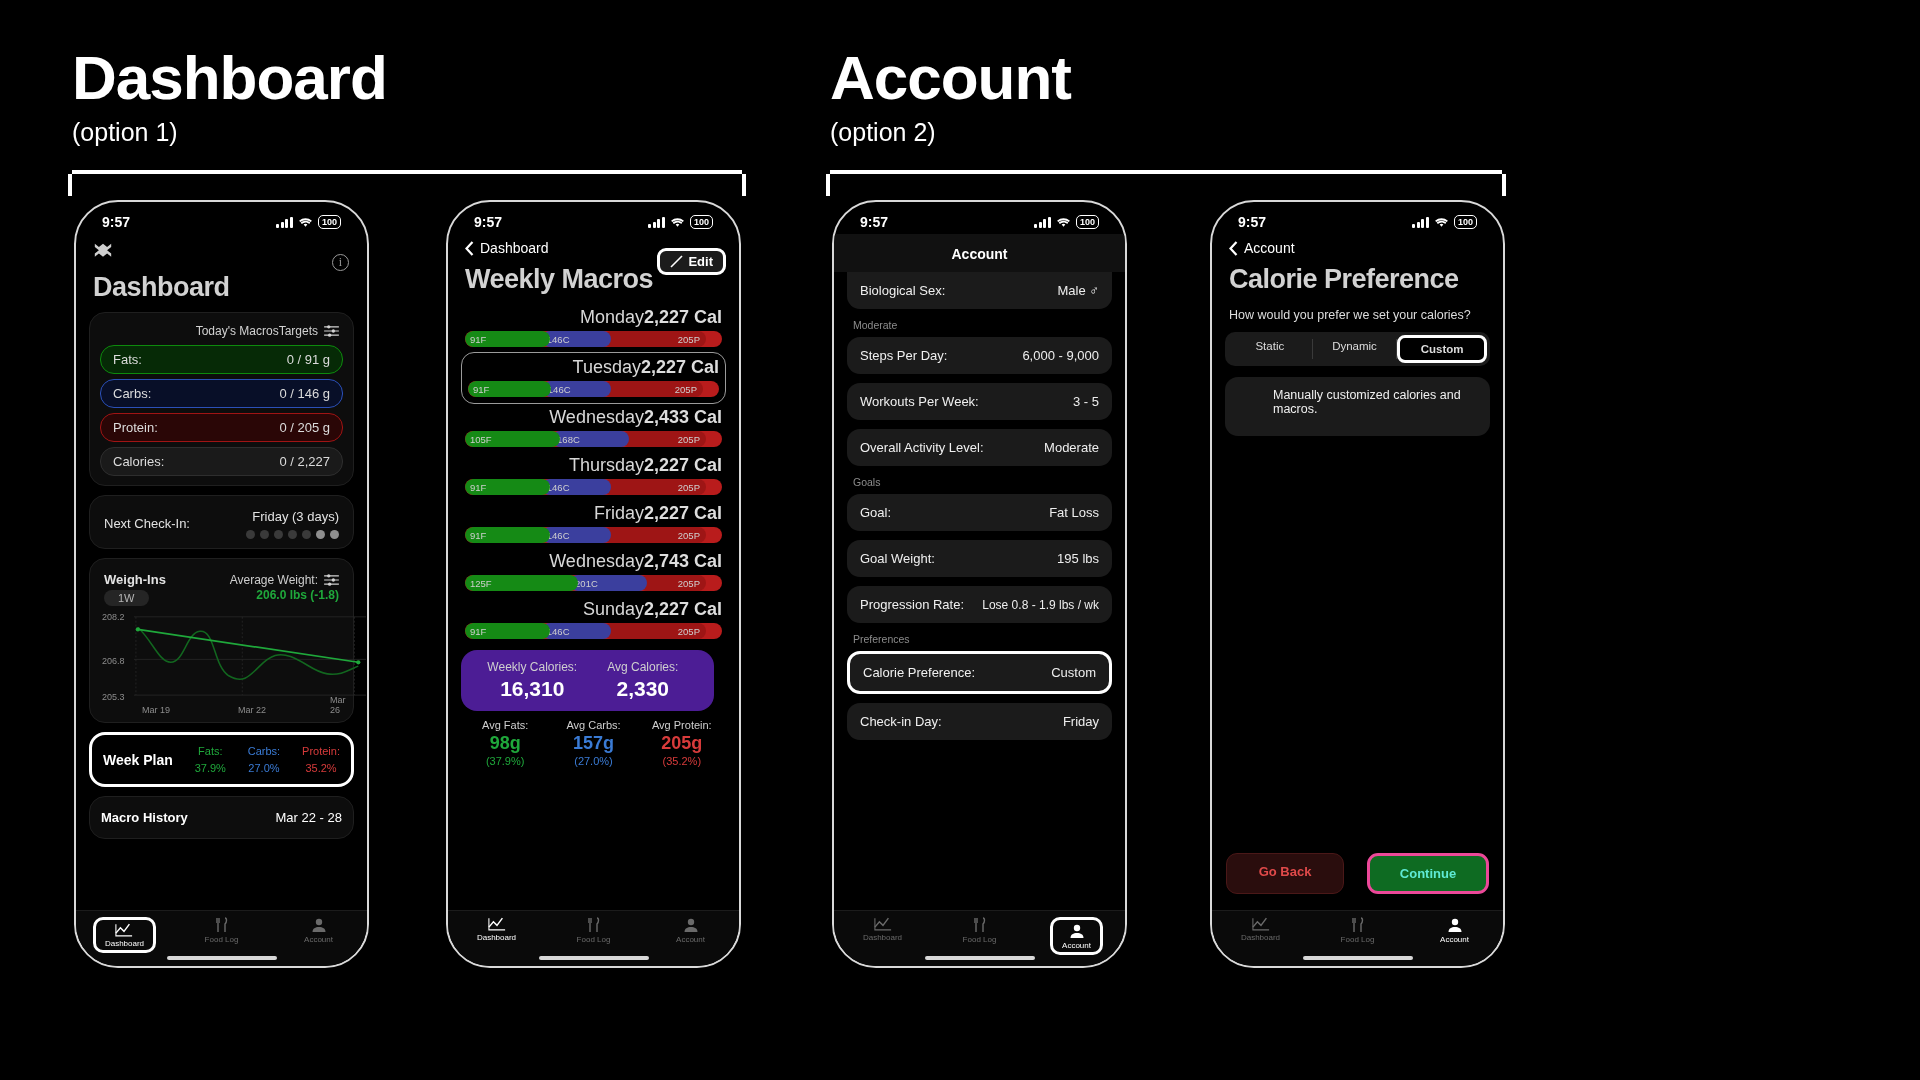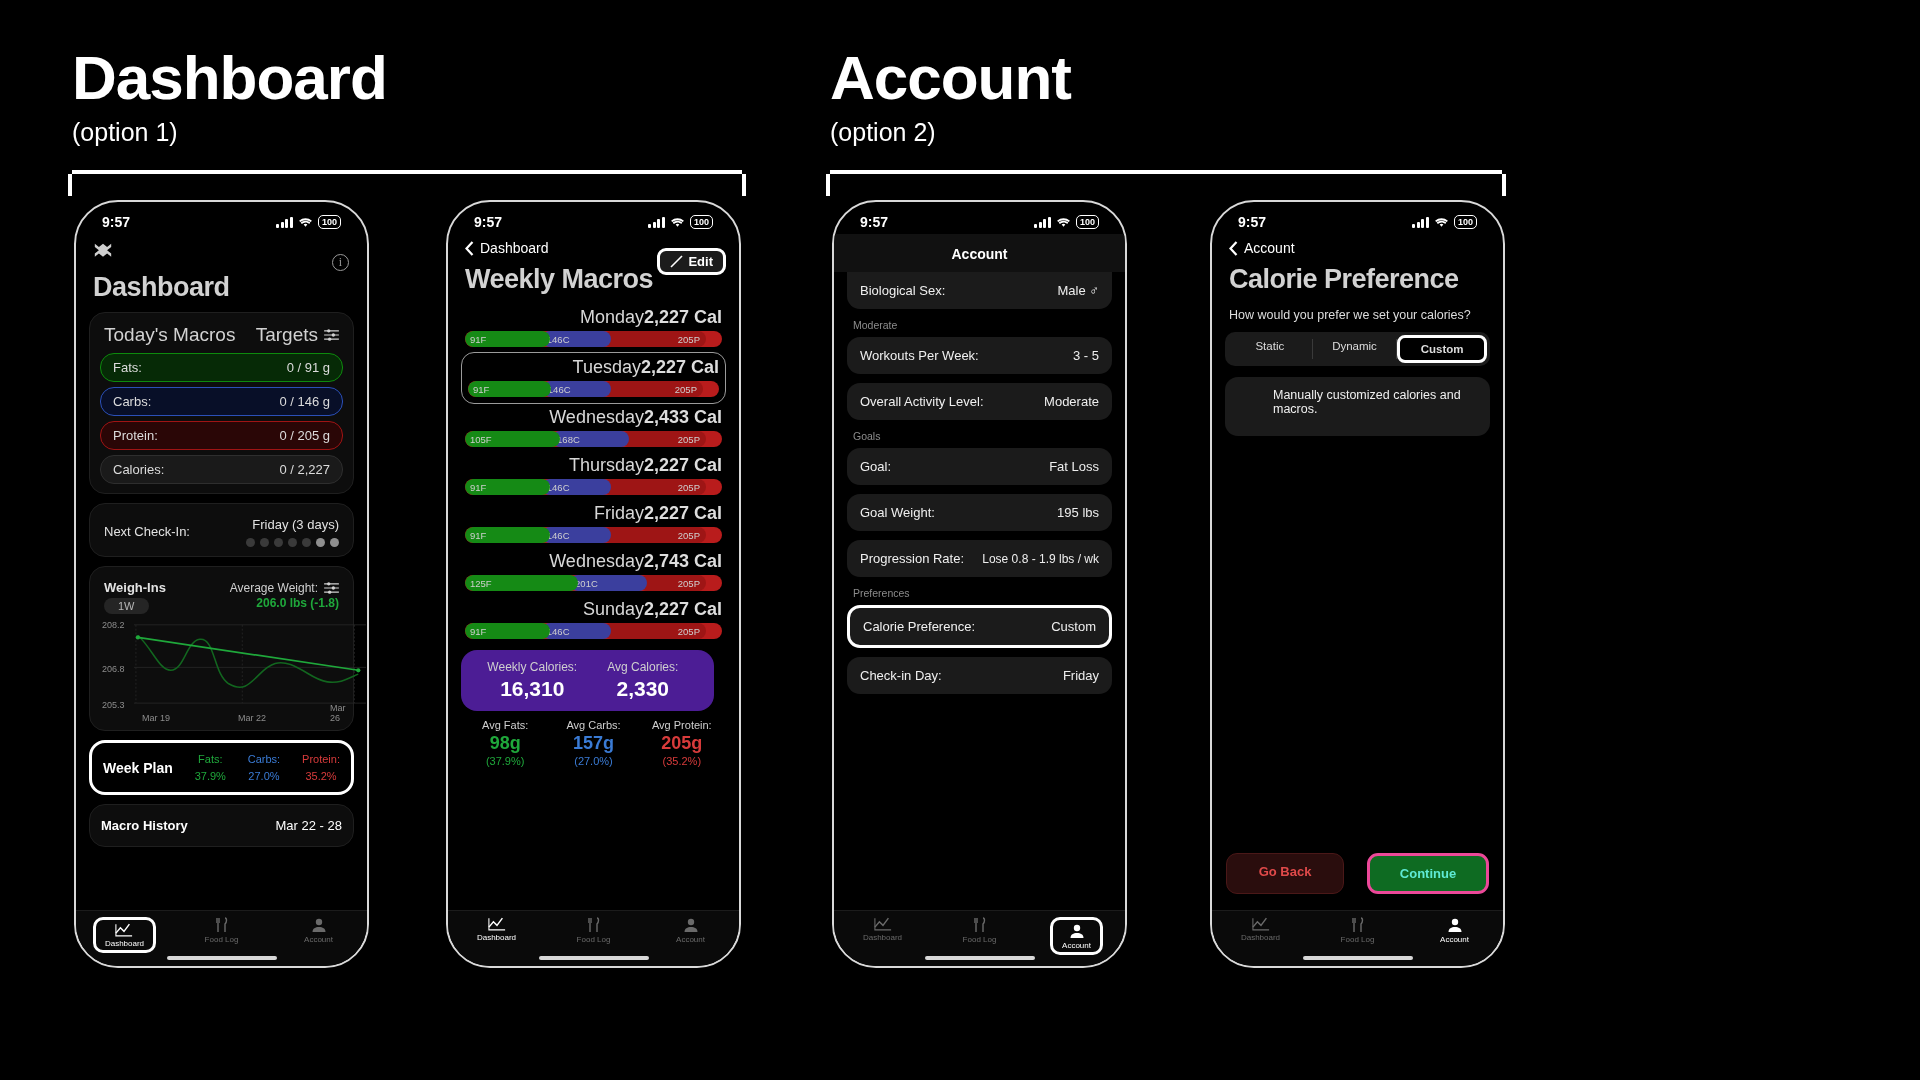--- a/index.html
+++ b/index.html
@@ -37,21 +37,21 @@
     padding:0px 3px; line-height:12px; }
 
   .content { padding:0 13px; }
   .logo { width:20px; height:18px; margin:8px 0 0 4px; }
   .info-i { position:absolute; right:18px; top:52px; width:17px; height:17px;
     border:1.5px solid #9a9a9a; border-radius:50%; color:#9a9a9a; font-size:12px;
     text-align:center; line-height:14px; font-family:"Liberation Serif", serif; }
   .bigtitle { font-size:27px; font-weight:bold; color:#d2d2d2; margin:8px 0 9px 4px; letter-spacing:-0.5px;}
 
   .card { background:#0d0d0d; border:1px solid #1f1f1f; border-radius:16px; padding:9px 10px; margin-bottom:9px; }
-  .card-head { display:flex; justify-content:space-between; align-items:center; font-size:19px; color:#d2d2d2; padding:2px 4px 7px 4px; }
+  .card-head { display:flex; justify-content:flex-end; align-items:center; font-size:12px; color:#d2d2d2; padding:2px 4px 7px 4px; }
   .slider-ic { width:15px; height:12px; }
 
   .macrorow { display:flex; justify-content:space-between; align-items:center;
     border-radius:14px; padding:6px 12px; font-size:13px; margin-bottom:5px; color:#dcdcdc; }
   .mr-fats { background:#062a06; border:1px solid #0d8a0d; }
   .mr-carbs { background:#080f28; border:1px solid #2b50b8; }
   .mr-prot { background:#2a0606; border:1px solid #a01414; }
   .mr-cal { background:#1a1a1a; border:1px solid #2e2e2e; }
 
   .rowflat { display:flex; justify-content:space-between; align-items:flex-start;
@@ -487,20 +487,24 @@
       </span>
     </div>
     <div class="navbar3">Account</div>
     <div class="content" style="padding:0 13px;">
       <div class="setrow first">
         <span>Biological Sex:</span>
         <span class="val blue">Male  ♂</span>
       </div>
       <div class="grouplbl">Moderate</div>
       <div class="setrow">
+        <span>Steps Per Day:</span>
+        <span class="val green">6,000 - 9,000</span>
+      </div>
+      <div class="setrow">
         <span>Workouts Per Week:</span>
         <span class="val green">3 - 5</span>
       </div>
       <div class="setrow">
         <span>Overall Activity Level:</span>
         <span class="val green">Moderate</span>
       </div>
       <div class="grouplbl">Goals</div>
       <div class="setrow">
         <span>Goal:</span>

